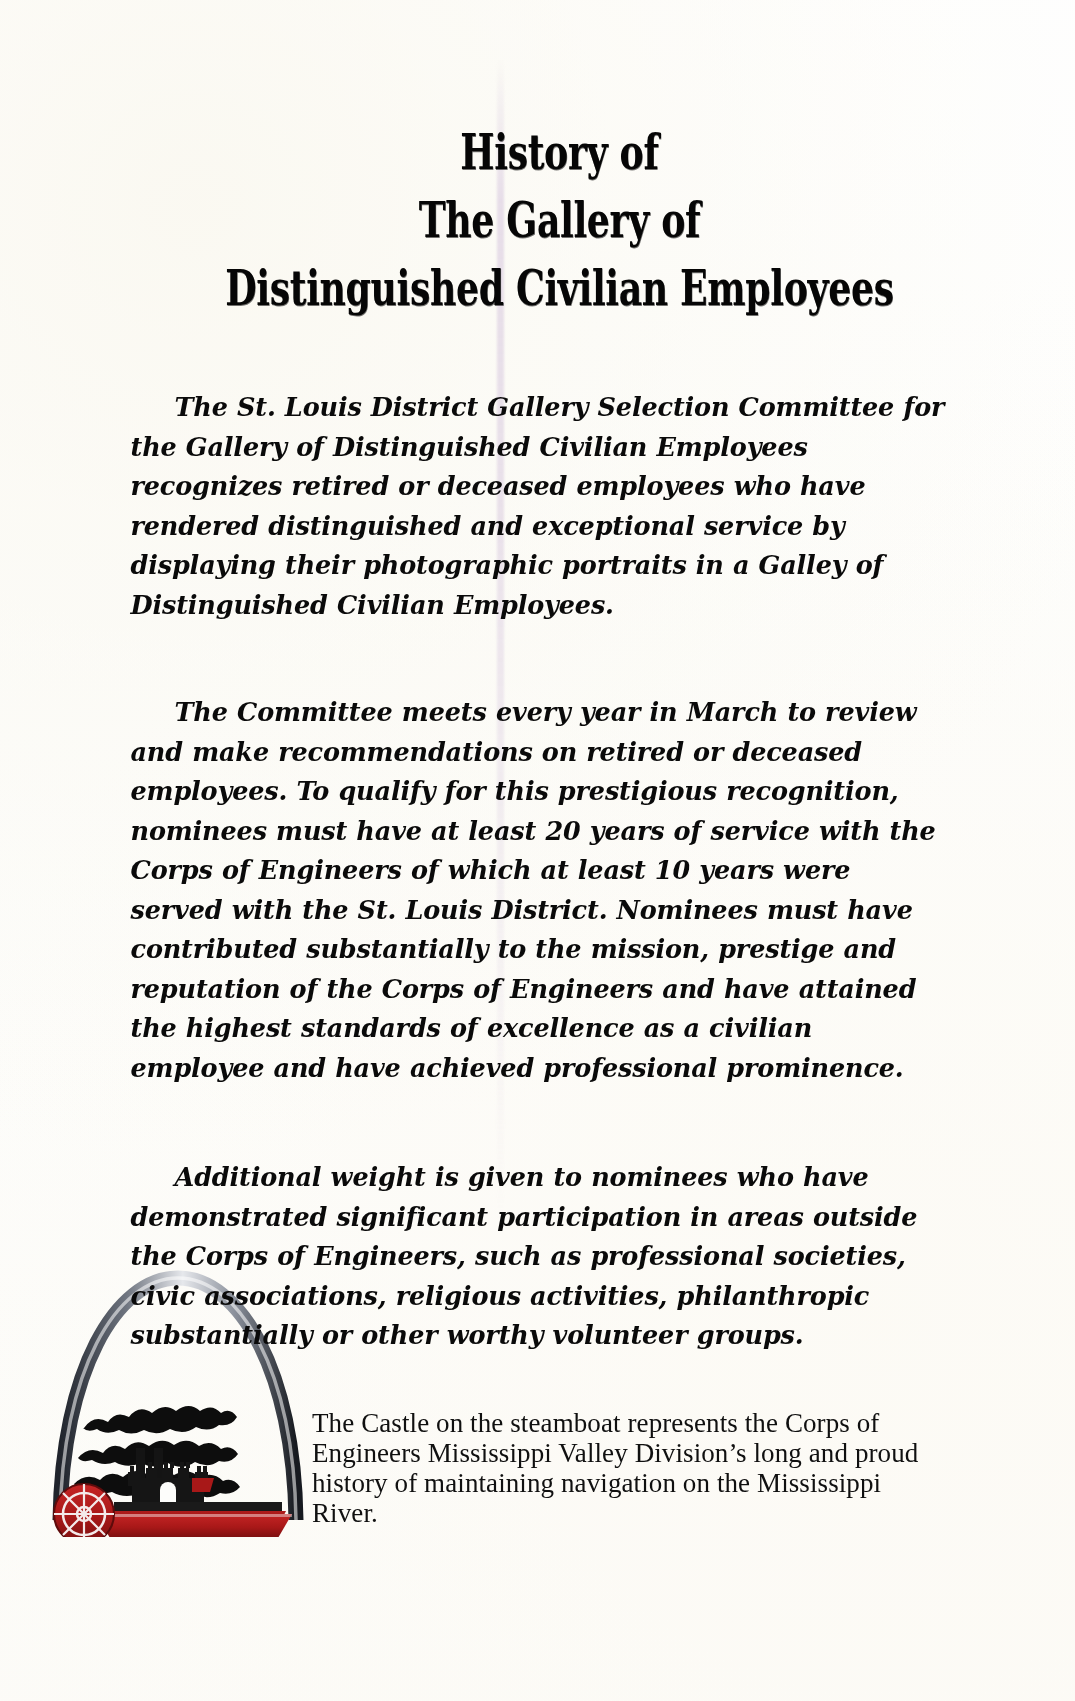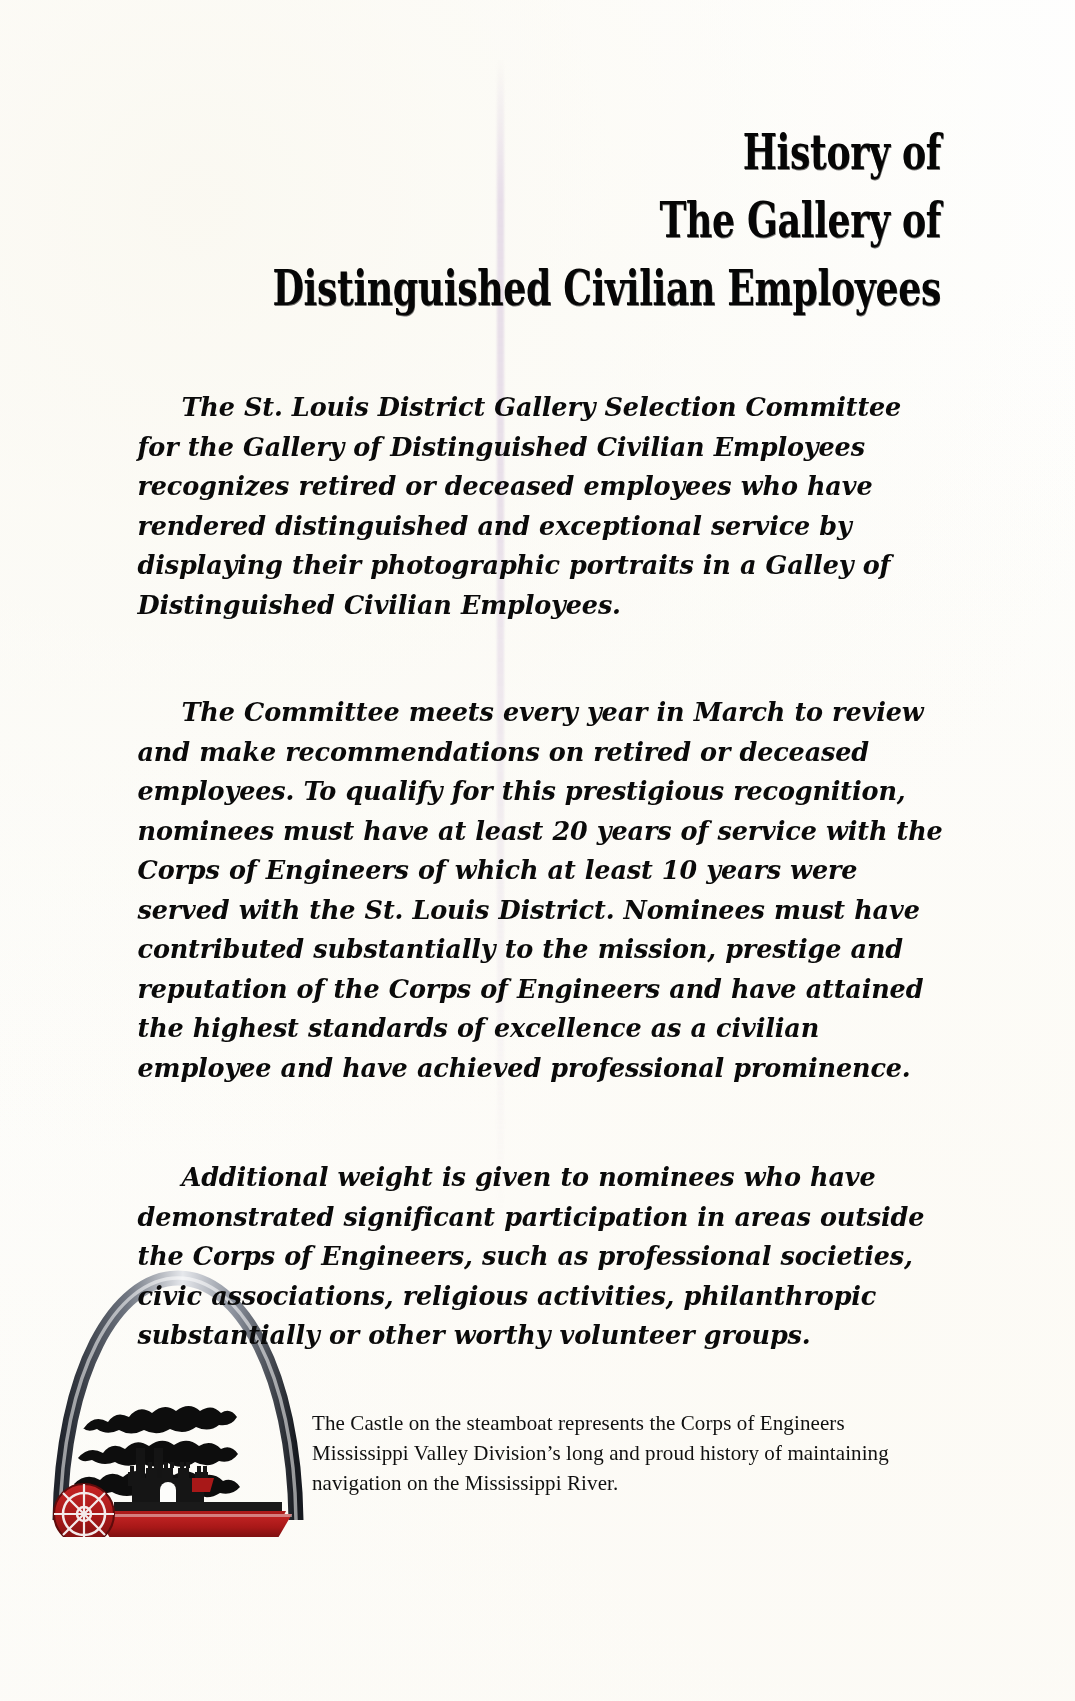--- a/index.html
+++ b/index.html
@@ -45,21 +45,21 @@
   }
 
   .content {
     position: relative;
     z-index: 2;
   }
 
   
   .title-block {
     padding-top: 128px;
-    text-align: right;
+    text-align: center;
     padding-left: 44px;
   }
   .title-line {
     font-family: "DejaVu Serif", "Liberation Serif", serif;
     font-weight: 700;
     color: #060606;
     letter-spacing: -0.5px;
     line-height: 1.0;
     transform: scaleX(0.74);
     transform-origin: center center;
@@ -77,21 +77,21 @@
     padding-left: 6px;
   }
   .para {
     font-family: "DejaVu Serif", "Liberation Serif", serif;
     font-style: italic;
     font-weight: 600;
     font-size: 25.5px;
     line-height: 39.5px;
     color: #0a0a0a;
     text-indent: 44px;
-    margin: 7px;
+    margin: 0;
     letter-spacing: -0.15px;
     word-spacing: 0.5px;
   }
   .para--first { margin-top: 75px; }
   .para--second { margin-top: 68px; }
   .para--third { margin-top: 70px; }
 
   
   .footer {
     position: absolute;
@@ -110,21 +110,21 @@
   .logo-wrap svg { display: block; }
 
   .caption {
     position: absolute;
     left: 312px;
     top: 156px;
     width: 610px;
     font-family: "Liberation Serif", "DejaVu Serif", serif;
     font-style: normal;
     font-weight: 400;
-    font-size: 21px;
+    font-size: 27px;
     line-height: 30px;
     color: #101010;
     letter-spacing: 0.1px;
   }
   .caption p { margin: 0; }
 </style>
 </head>
 <body>
 
 <div class="page">

